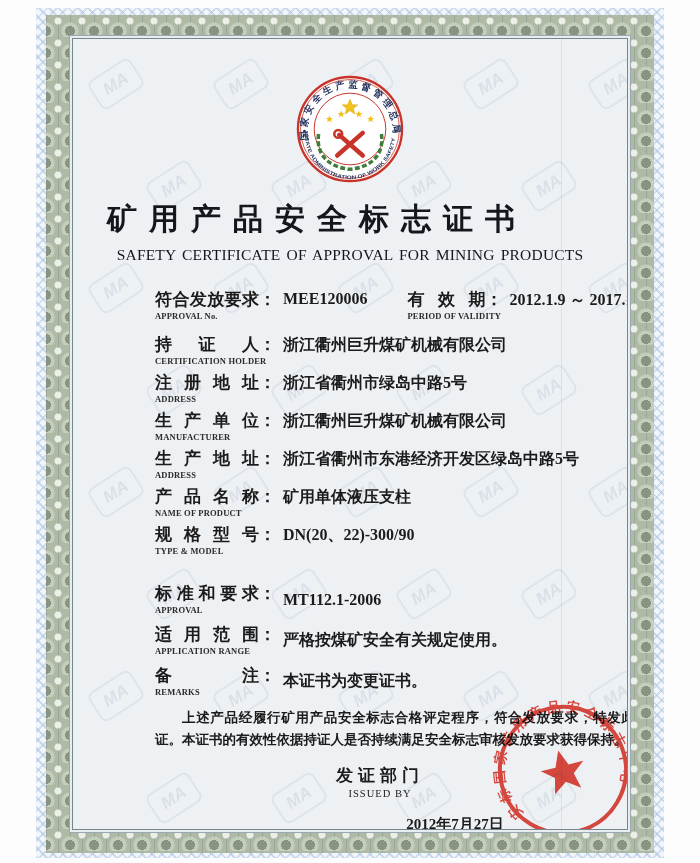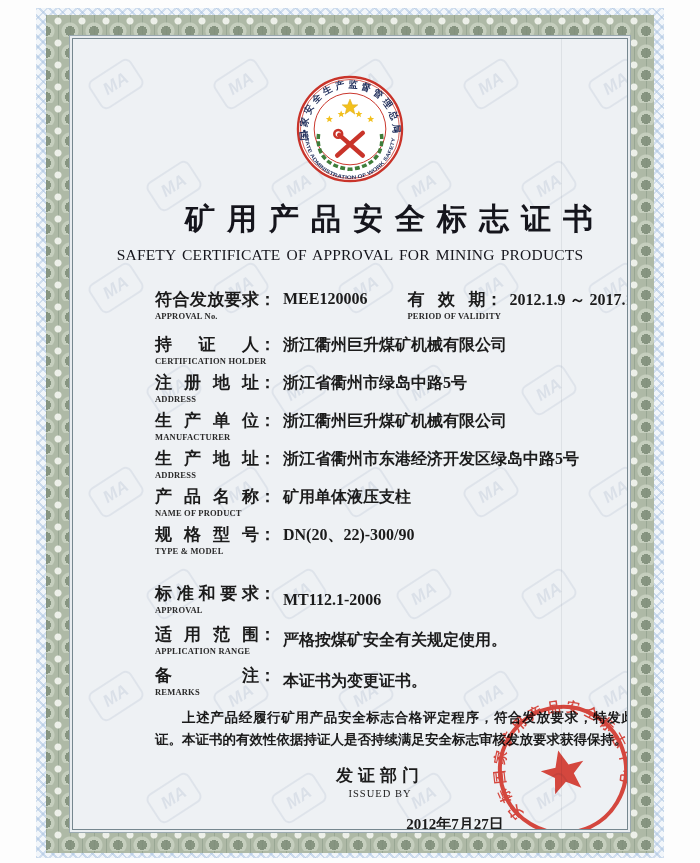--- a/index.html
+++ b/index.html
@@ -38,21 +38,21 @@
   .wm{
     position:absolute; width:46px; height:30px; border:2px solid rgba(125,145,175,.30);
     border-radius:7px; transform:rotate(-33deg); opacity:.45;
     display:flex; align-items:center; justify-content:center;
     font-family:"Liberation Sans","DejaVu Sans",sans-serif;
     font-weight:bold; font-style:italic; font-size:17px; color:rgba(125,145,175,.38);
   }
   .content{position:relative; z-index:1; padding:0 22px;}
   .emblem-wrap{text-align:center; margin-top:36px;}
   .title{
-    text-align:right; font-size:30px; font-weight:bold; letter-spacing:12px;
+    text-align:left; font-size:30px; font-weight:bold; letter-spacing:12px;
     padding-left:12px; margin-top:12px; color:#15151c;
   }
   .subtitle{
     text-align:center; font-size:15.5px; font-weight:normal; letter-spacing:.2px;
     word-spacing:2px; margin-top:6px; color:#15151c;
   }
   .rows-wrap{margin-left:60px; margin-right:12px;}
   .row1{display:flex; margin-top:24px;}
   .field-row{display:flex; align-items:flex-start; margin-bottom:5px; min-height:30px;}
   .flabel{flex:0 0 auto;}

